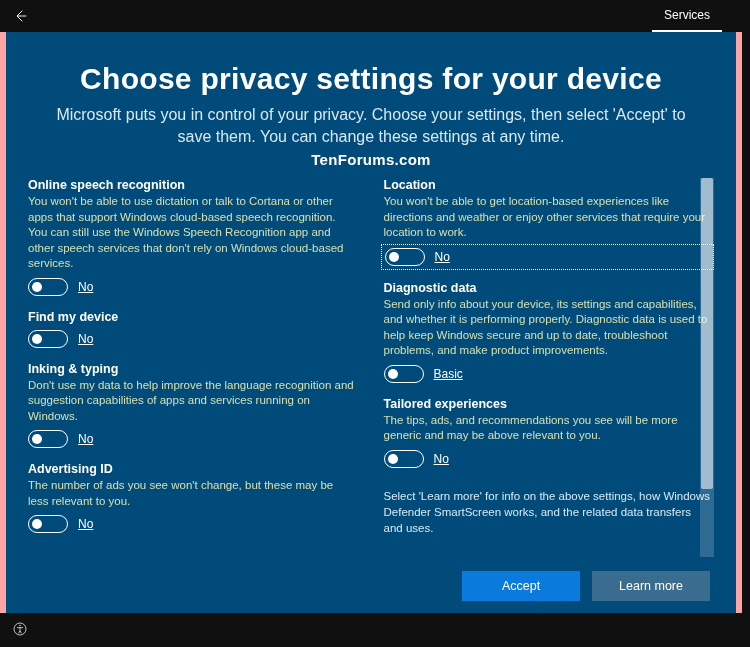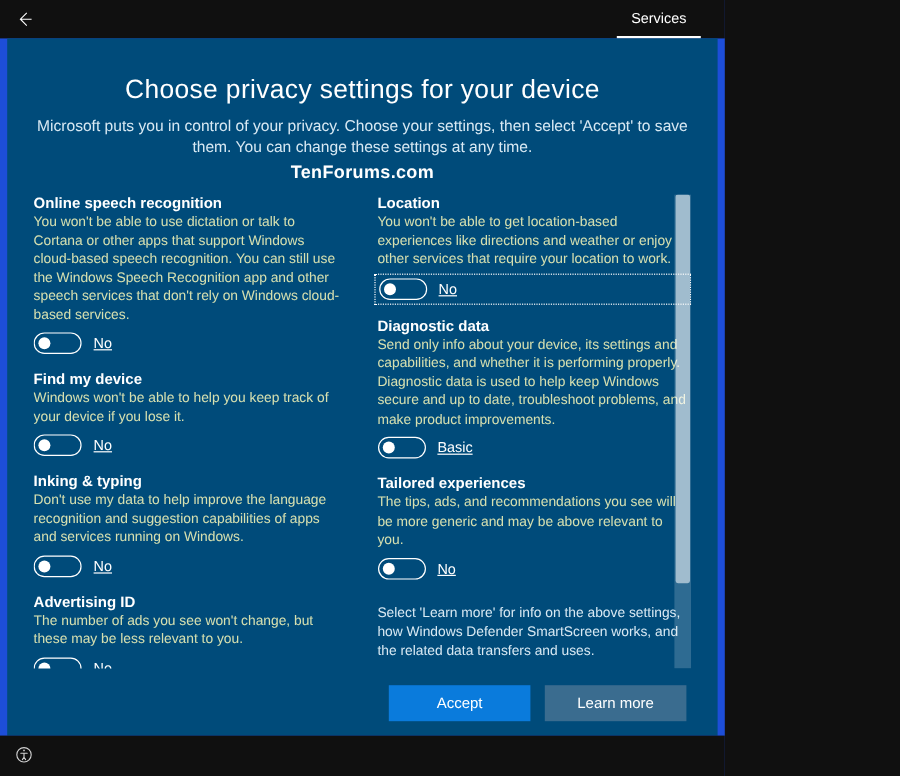--- a/index.html
+++ b/index.html
@@ -3,21 +3,21 @@
 <meta charset="utf-8">
 <style>
   * { margin: 0; padding: 0; box-sizing: border-box; }
   html, body { width: 750px; height: 647px; overflow: hidden; }
   body {
     font-family: "Segoe UI", Tahoma, sans-serif;
     background: #101010;
     color: #ffffff;
     font-size: 12px;
   }
-  .window { width: 604px; height: 647px; background: #1d4ed8; position: relative; }
+  .window { width: 742px; height: 647px; background: #fca5a5; position: relative; }
   .titlebar {
     height: 32px;
     background: #101010;
     display: flex;
     align-items: center;
     padding: 0 10px;
     position: relative;
   }
   .back-arrow { width: 22px; height: 22px; display: flex; align-items: center; justify-content: center; cursor: pointer; }
   .back-arrow svg { width: 16px; height: 16px; stroke: #fff; fill: none; stroke-width: 1.4; }
@@ -33,28 +33,28 @@
   .tab.active { border-bottom: 2px solid #ffffff; color: #fff; }
   .content-wrap {
     position: absolute;
     top: 32px; left: 6px; right: 6px; bottom: 34px;
     background: #004b7a;
     padding: 30px 22px 12px 22px;
     display: flex; flex-direction: column;
   }
   .heading {
     text-align: center;
-    font-weight: 400;
-    font-size: 22px;
+    font-weight: 700;
+    font-size: 30px;
     letter-spacing: 0.3px;
     margin-bottom: 8px;
   }
   .subheading {
     text-align: center;
-    font-size: 13px;
+    font-size: 16px;
     color: #d8e9f3;
     max-width: 660px;
     margin: 0 auto 4px auto;
     line-height: 1.35;
   }
   .watermark {
     text-align: center;
     font-size: 15px;
     font-weight: 600;
     color: #ffffff;
@@ -176,21 +176,20 @@
           <div class="setting-desc">You won't be able to use dictation or talk to Cortana or other apps that support Windows cloud-based speech recognition. You can still use the Windows Speech Recognition app and other speech services that don't rely on Windows cloud-based services.</div>
           <div class="toggle-row">
             <div class="toggle">
                 <div class="knob"></div>
               </div>
             <div class="toggle-label">No</div>
           </div>
         </div>
         <div class="setting">
           <div class="setting-title">Find my device</div>
-          <div class="setting-desc">Windows won't be able to help you keep track of your device if you lose it.</div>
           <div class="toggle-row">
             <div class="toggle">
                 <div class="knob"></div>
               </div>
             <div class="toggle-label">No</div>
           </div>
         </div>
         <div class="setting">
           <div class="setting-title">Inking &amp; typing</div>
           <div class="setting-desc">Don't use my data to help improve the language recognition and suggestion capabilities of apps and services running on Windows.</div>

